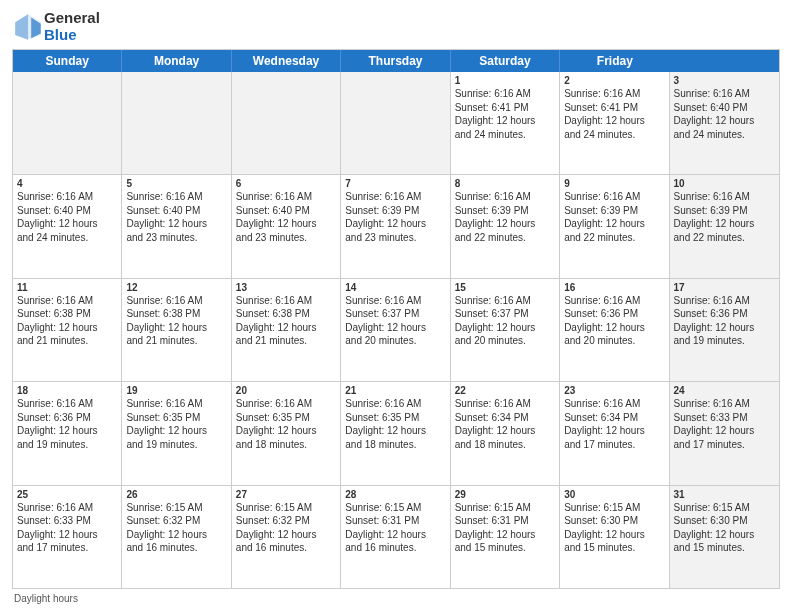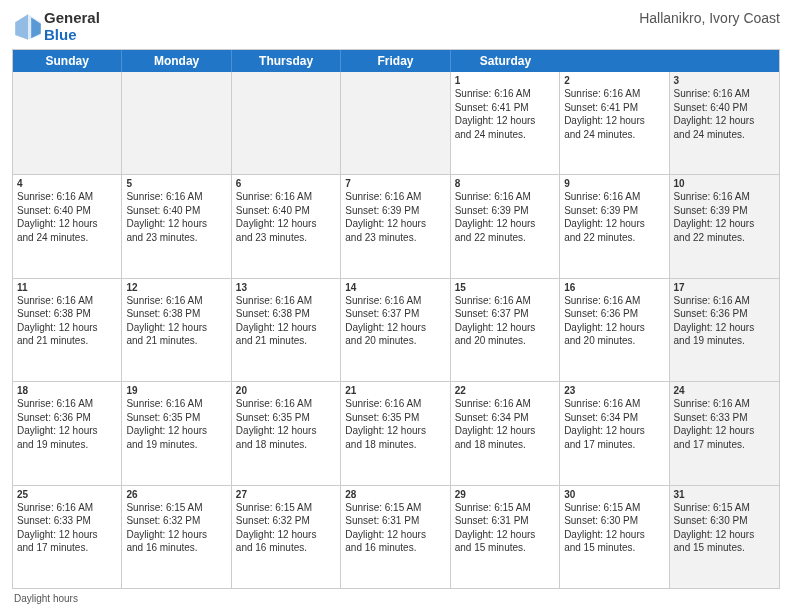--- a/index.html
+++ b/index.html
@@ -131,31 +131,31 @@
         <polygon points="20,4 36,14 36,30 20,36 4,30 4,14" fill="#2176c7" opacity="0.15"></polygon>
         <polygon points="24,8 36,16 36,28 24,34" fill="#2176c7" opacity="0.7"></polygon>
         <polygon points="4,14 20,4 20,36 4,30" fill="#2176c7" opacity="0.4"></polygon>
       </svg>
       <div class="logo-text">
         <span class="logo-general">General</span>
         <span class="logo-blue">Blue</span>
       </div>
     </div>
     <div class="title-block">
-      <div class="title-location">Hallanikro, Ivory Coast</div>
     </div>
   </div>
 
   <div class="calendar">
     <div class="cal-header-row">
       <div class="cal-header-cell">Sunday</div>
       <div class="cal-header-cell">Monday</div>
+      <div class="cal-header-cell">Wednesday</div>
       <div class="cal-header-cell">Thursday</div>
+      <div class="cal-header-cell">Saturday</div>
       <div class="cal-header-cell">Friday</div>
-      <div class="cal-header-cell">Saturday</div>
     </div>
     <div class="cal-body" id="cal-body">
     <div class="cal-row">
           <div class="cal-cell empty shaded"></div>
           <div class="cal-cell empty shaded"></div>
           <div class="cal-cell empty shaded"></div>
           <div class="cal-cell empty shaded"></div>
           <div class="cal-cell">
             <div class="day-num">1</div>
             <div class="cell-text">Sunrise: 6:16 AM<br>Sunset: 6:41 PM<br>Daylight: 12 hours<br>and 24 minutes.</div>

